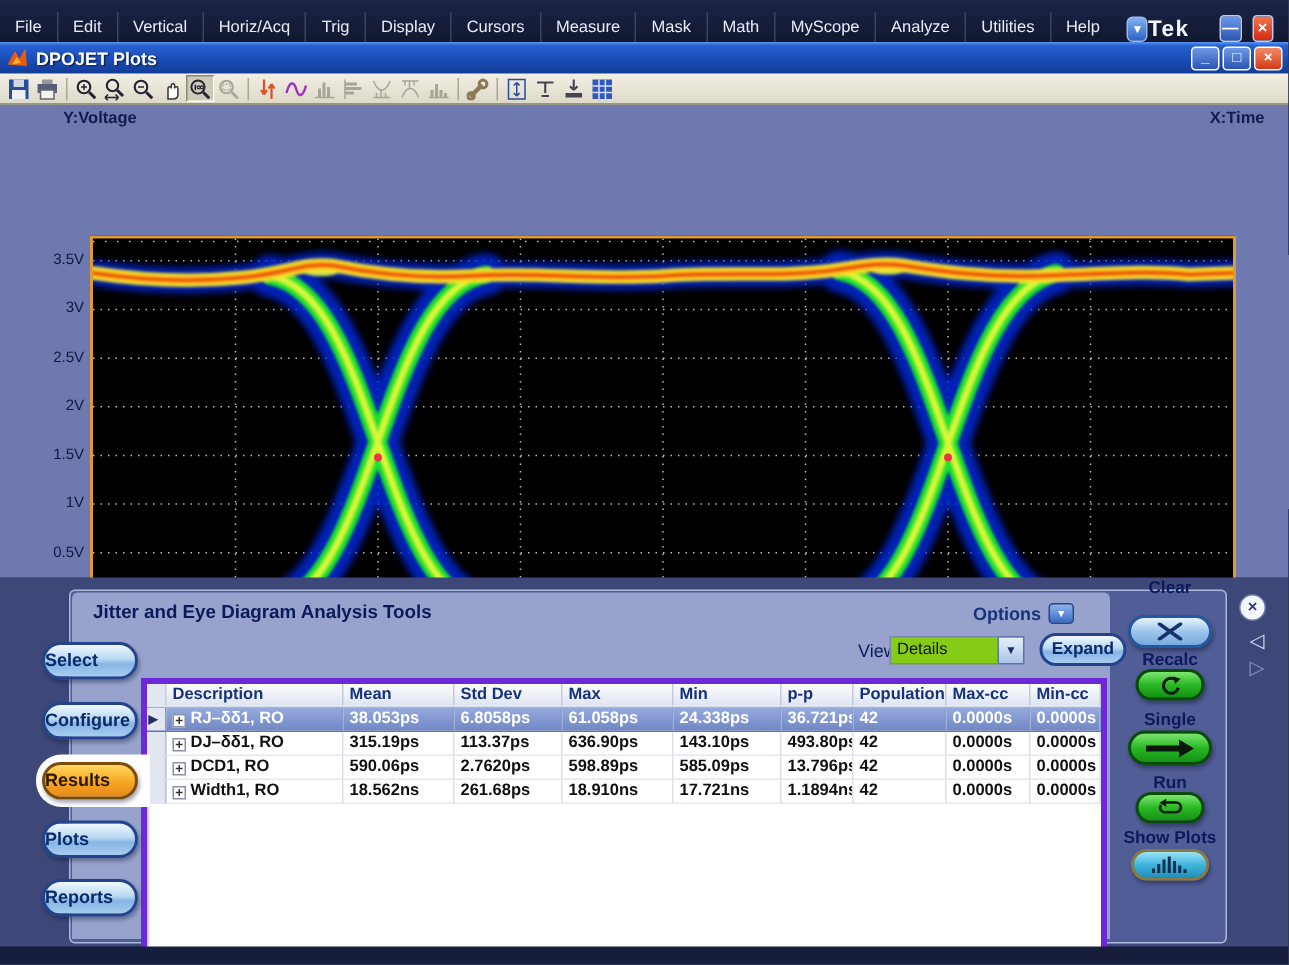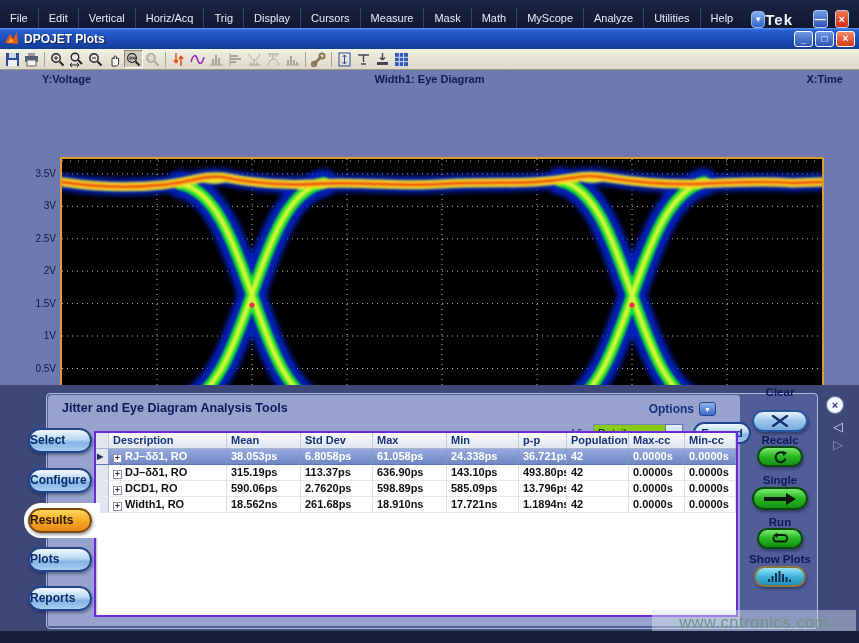--- a/index.html
+++ b/index.html
@@ -42,21 +42,21 @@
   .bottom { position:absolute; left:0; top:385px; width:859px; height:246px; background:#3e4878; }
   .panel-frame { position:absolute; left:46px; top:8px; width:772px; height:236px; background:#515d96; border:1px solid #aebbe0; border-radius:4px; }
   .panel-main { position:absolute; left:48px; top:10px; width:692px; height:231px; background:#97a3cc; border-radius:4px 4px 0 0; }
   .panel-title { position:absolute; left:14px; top:6px; font-size:12.5px; font-weight:bold; color:#0a1a5a; }
   .options-label { position:absolute; right:46px; top:7px; font-size:12px; font-weight:bold; color:#15327c; }
   .options-btn { position:absolute; right:24px; top:7px; width:17px; height:14px; border-radius:3px; background:linear-gradient(180deg,#8fb4ec,#3a6ac4); border:1px solid #25458c; color:#fff; font-size:7px; text-align:center; line-height:13px; }
   .view-label { position:absolute; left:512px; top:32px; font-size:12px; font-weight:normal; color:#0a1a5a;margin-left:12px; }
   .view-select { position:absolute; left:545px; top:29px; width:72px; height:19px; background:#84cc16; border:1px solid #7a86ac; border-right:none; font-size:11px; padding:2px 0 0 4px; color:#111; }
   .view-select-btn { position:absolute; left:617px; top:29px; width:18px; height:19px; background:linear-gradient(180deg,#e8f0fa,#aac4e8); border:1px solid #5a76ac; color:#16306a; font-size:8px; text-align:center; line-height:18px; }
   .expand-btn { position:absolute; left:645px; top:27px; width:58px; height:22px; border-radius:11px; background:linear-gradient(180deg,#f0f8ff,#b8d8f2 45%,#86b4e4 60%,#a8cdf0); border:2px solid #23448c; font-size:11.5px; font-weight:bold; color:#0a2a6a; text-align:center; line-height:18px; }
-  .table-area { position:absolute; left:46px; top:36px; width:644px; height:186px; background:#fff; border:2px solid #6d28d9; box-shadow:inset 1px 1px 2px rgba(40,60,110,.35); }
+  .table-area { position:absolute; left:46px; top:57px; width:644px; height:186px; background:#fff; border:4px solid #6d28d9; box-shadow:inset 1px 1px 2px rgba(40,60,110,.35); }
 
   .grid-table { width:100%; }
   .trow { display:grid; grid-template-columns:13px 118px 74px 72px 74px 72px 48px 62px 56px 1fr; height:16px; }
   .thead { background:linear-gradient(180deg,#fdfdfe,#dde3f2); border-bottom:1px solid #aab4cc; }
   .thead .tc { font-weight:bold; color:#15327c; border-right:1px solid #c4cbdd; }
   .tc { font-size:11px; line-height:15px; padding-left:4px; white-space:nowrap; overflow:hidden; color:#101010; font-weight:bold; border-right:1px solid #dde1ec; border-bottom:1px solid #e4e8f1; }
   .gut { background:#e2e6f0; border-right:1px solid #b8bfd4; padding-left:1px; color:#203060; font-size:8px; line-height:15px; }
   .row-sel .tc { background:linear-gradient(180deg,#96aade,#7087c4); color:#fff; border-right:1px solid #8698cc; border-bottom:1px solid #5e74b4; }
   .row-sel .gut { background:#e2e6f0; color:#203060; }
   .expbox { display:inline-block; width:9px; height:9px; background:#fff; border:1px solid #8a92a8; color:#333; font-size:9px; line-height:7px; text-align:center; vertical-align:-1px; margin-right:3px; font-weight:bold; }
@@ -252,21 +252,20 @@
     <div class="tb-icon">
         <svg width="15" height="15" viewBox="0 0 15 15">
           <rect x="1" y="1" width="13" height="13" fill="#3558b8"></rect>
           <path d="M1,5.3 h13 M1,9.6 h13 M5.3,1 v13 M9.6,1 v13" stroke="#cfe0ff"></path>
         </svg>
       </div>
   </div>
 
   <div class="plot-region">
     <span class="plot-hlabel" style="left:42px">Y:Voltage</span>
-    <span class="plot-hlabel" style="left:0; width:859px; text-align:center">Width1: Eye Diagram</span>
     <span class="plot-hlabel" style="right:16px">X:Time</span>
 
     <div class="ytick" style="top:98px">3.5V</div>
     <div class="ytick" style="top:130px">3V</div>
     <div class="ytick" style="top:163px">2.5V</div>
     <div class="ytick" style="top:195px">2V</div>
     <div class="ytick" style="top:228px">1.5V</div>
     <div class="ytick" style="top:260px">1V</div>
     <div class="ytick" style="top:293px">0.5V</div>
     <div class="ytick" style="top:325px">0V</div>
@@ -484,17 +483,16 @@
             <rect x="18.5" y="7" width="2" height="5"></rect>
             <rect x="22" y="9.5" width="2" height="2.5"></rect>
           </g>
         </svg>
     </div>
 
     <div class="panel-close"><span>×</span></div>
     <div class="tri" style="top:34px; color:#d4ddf4"><span>◁</span></div>
     <div class="tri" style="top:52px; color:#8894c0"><span>▷</span></div>
 
-    <div class="watermark">www.cntronics.com</div>
   </div>
 
   <div class="bottom-strip"></div>
 </div>
 
 </body></html>

